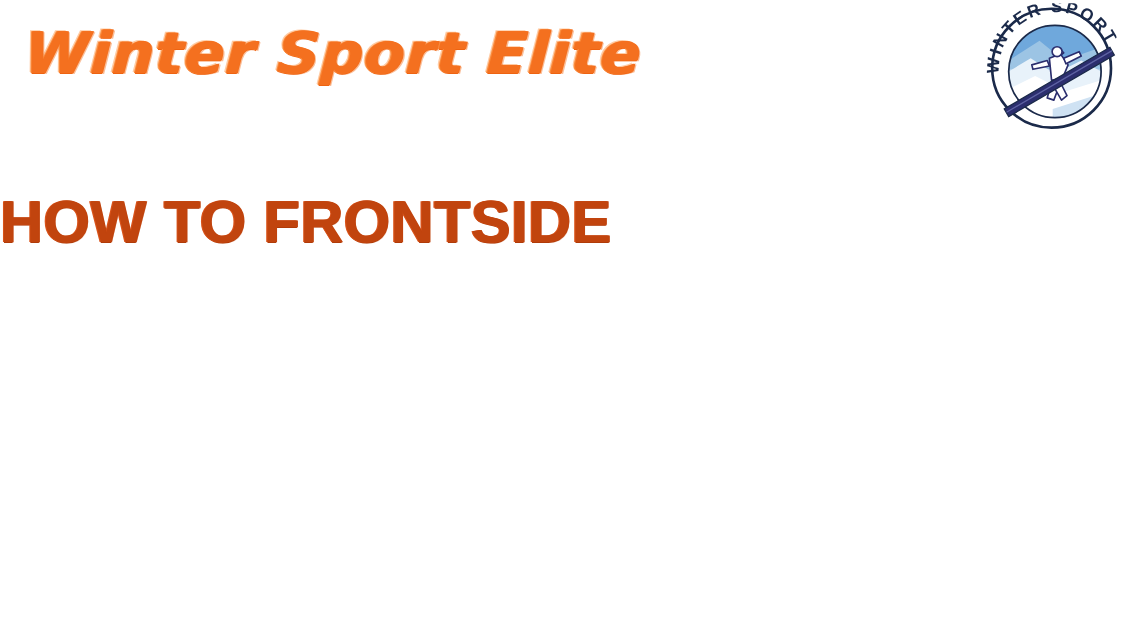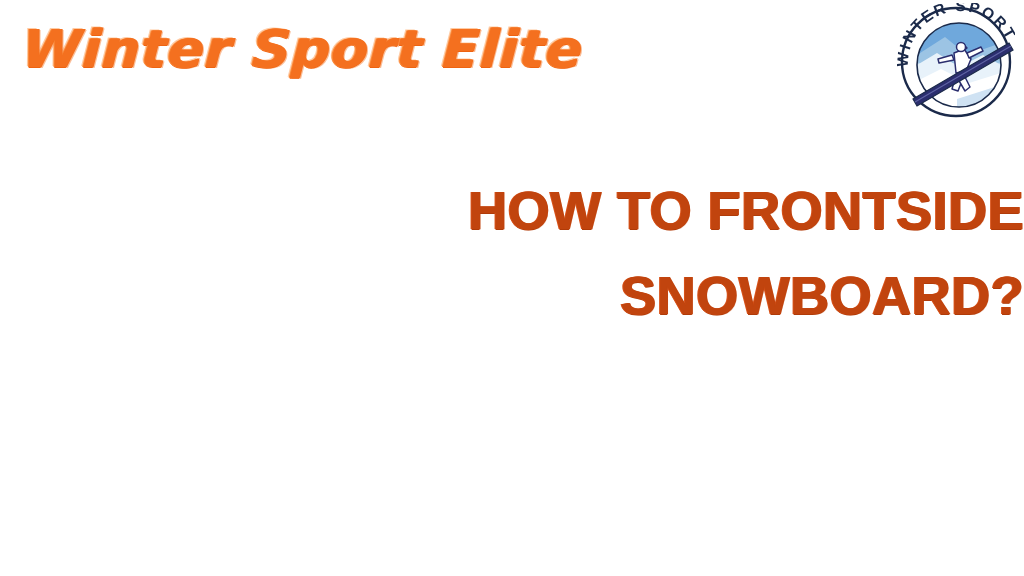--- a/index.html
+++ b/index.html
@@ -66,23 +66,23 @@
   .brand-badge svg {
     display: block;
     width: 118px;
     height: 118px;
   }
 
   
   .headline-wrap {
     position: absolute;
     left: 0;
-    top: 168px;
+    top: 160px;
     width: 1024px;
-    text-align: right;
+    text-align: left;
   }
   .headline {
     margin: 0;
     padding: 0;
     font-family: "Liberation Sans", sans-serif;
     font-weight: 700;
     font-size: 54px;
     line-height: 85px;
     letter-spacing: 0.5px;
     color: #C1440E;
@@ -147,17 +147,16 @@
         <text font-family="Liberation Sans, sans-serif" font-size="15.5" font-weight="700" fill="#1B2A4A" letter-spacing="2.2">
           <textPath href="#arcPath" startOffset="4%">WINTER SPORT</textPath>
         </text>
       </svg>
     </div>
   </header>
 
   <main class="headline-wrap">
     <h1 class="headline">
       <span class="line">HOW TO FRONTSIDE</span>
-      <span class="line">SNOWBOARD?</span>
     </h1>
   </main>
 
 </div>
 
 </body></html>

